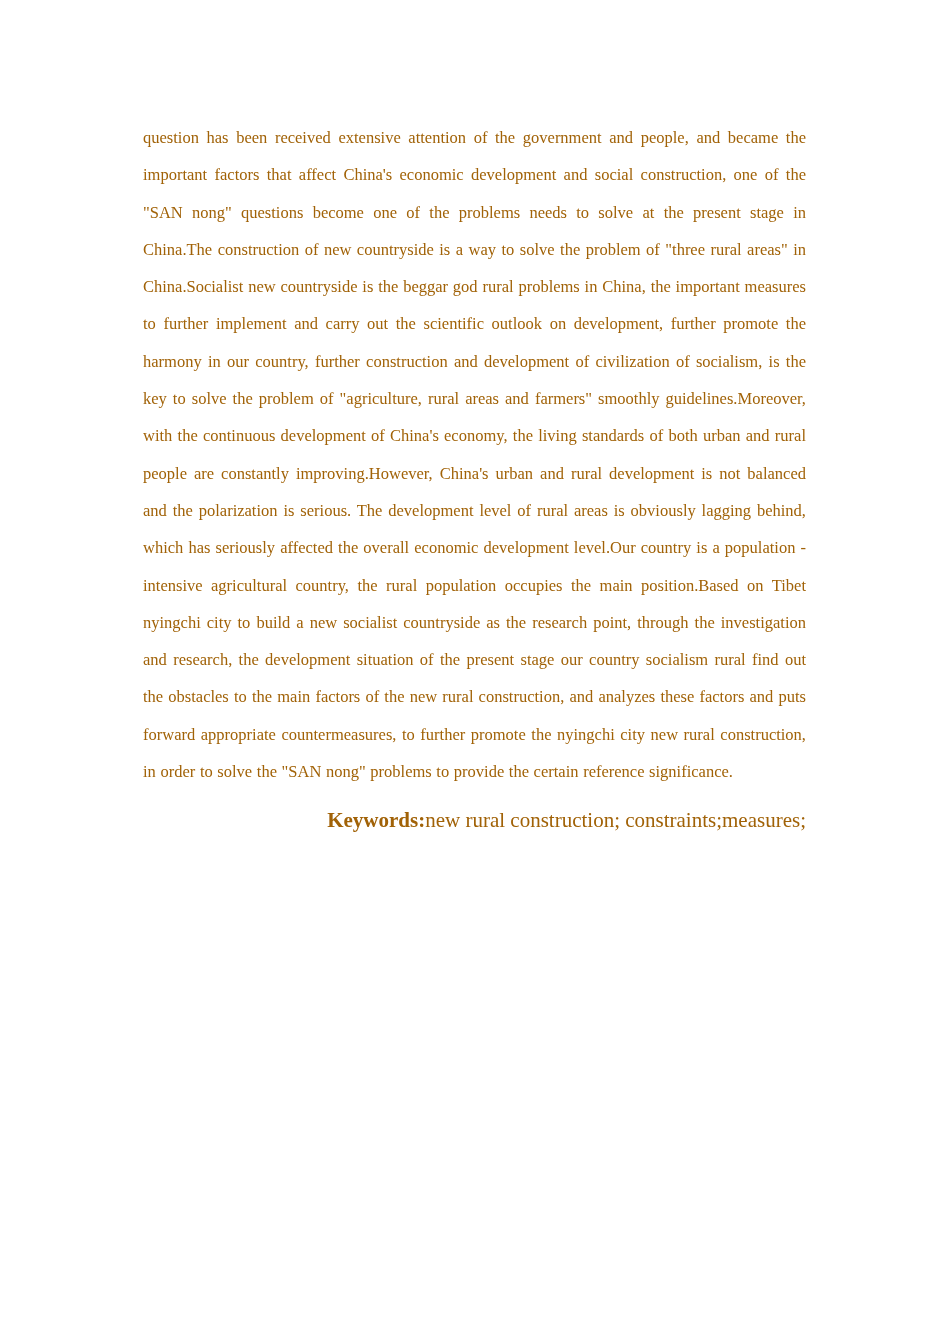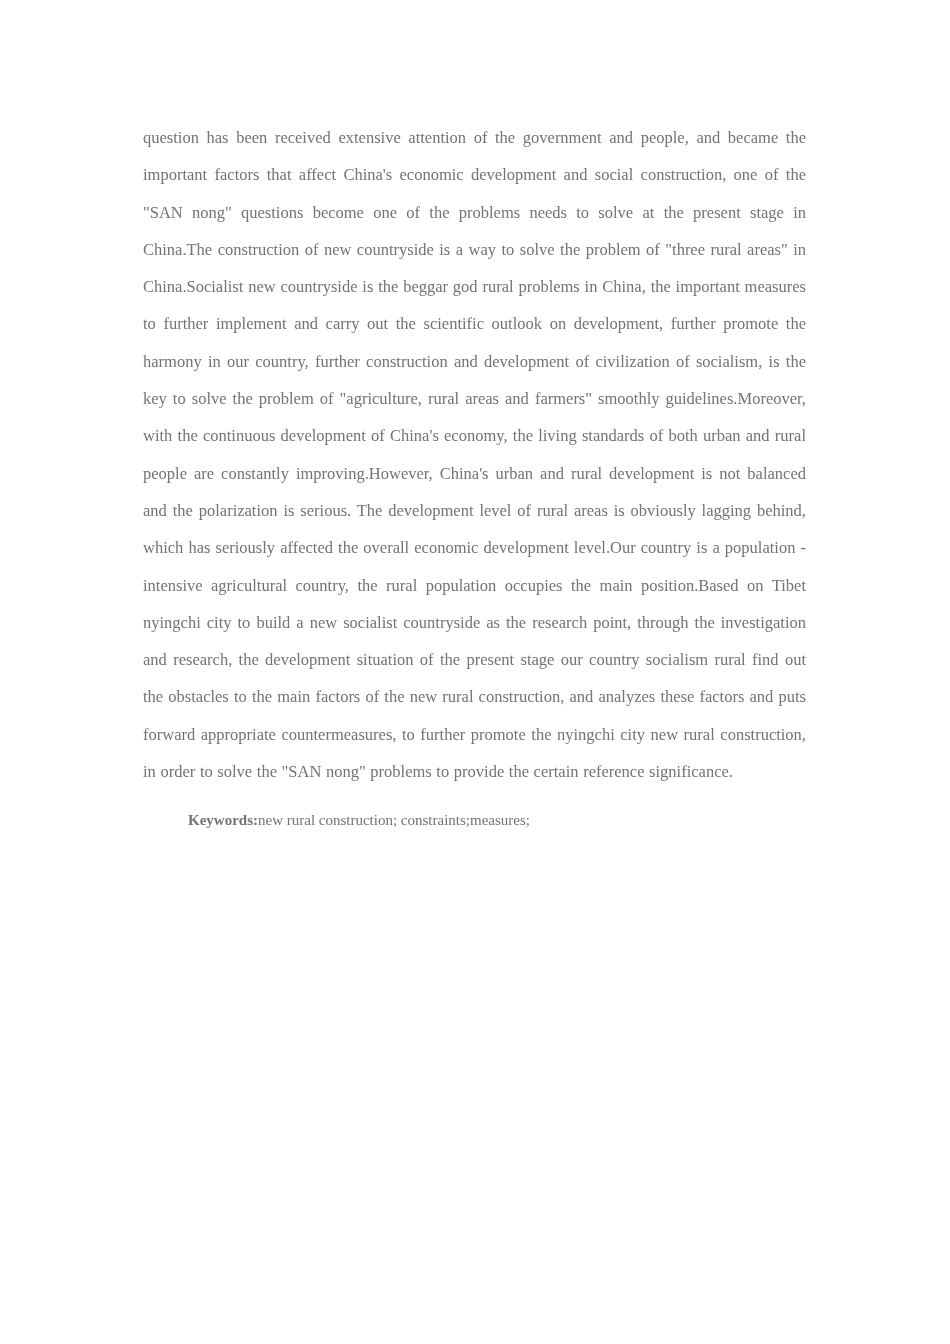--- a/index.html
+++ b/index.html
@@ -7,42 +7,42 @@
     padding: 0;
     background: #ffffff;
   }
   .page {
     position: relative;
     width: 950px;
     height: 1344px;
     background: #ffffff;
     overflow: hidden;
     font-family: "Liberation Serif", "DejaVu Serif", serif;
-    color: #737373;
+    color: #a16207;
   }
   .content {
     position: absolute;
     top: 119px;
     left: 143px;
     width: 663px;
   }
   .body-paragraph {
     margin: 0;
     font-size: 16.5px;
     line-height: 37.3px;
     text-align: justify;
     text-justify: inter-word;
     word-spacing: 0.5px;
   }
   .keywords-line {
     margin: 12px 0 0 0;
-    font-size: 15px;
+    font-size: 21px;
     line-height: 37.3px;
     text-indent: 45px;
-    text-align: left;
+    text-align: right;
   }
   .kw-label {
     font-weight: bold;
   }
 </style>
 </head>
 <body>
 
 <div class="page">
   <div class="content">

